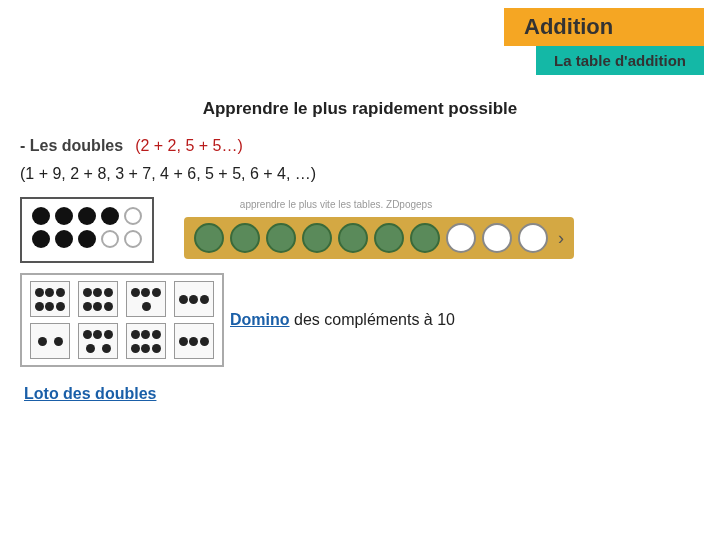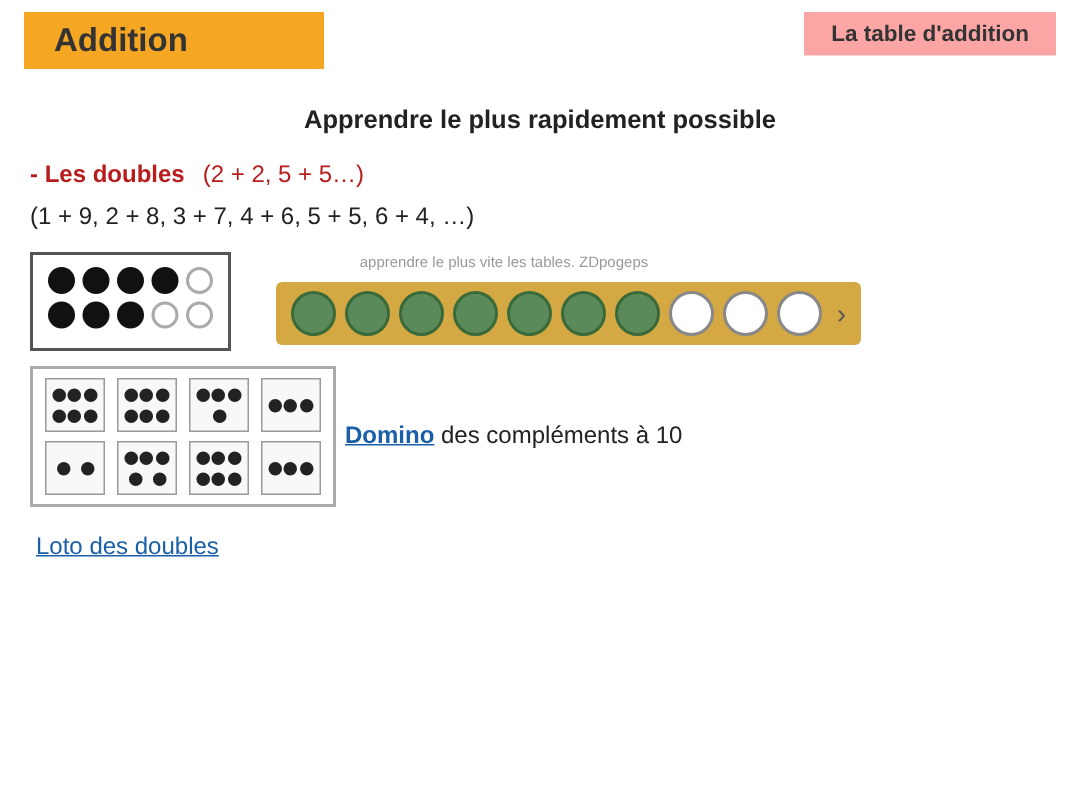--- a/index.html
+++ b/index.html
@@ -9,37 +9,38 @@
       height: 540px;
       background: #ffffff;
       font-family: Arial, sans-serif;
       font-size: 16px;
       overflow: hidden;
       position: relative;
     }
 
     .header {
       display: flex;
-      align-items: flex-start;
+      align-items: flex-end;
       padding: 8px 16px;
       margin-bottom: 10px;
+      flex-direction: column;
     }
 
     .title-box {
       background: #f5a623;
       padding: 6px 20px;
       font-size: 22px;
       font-weight: bold;
       color: #333;
       min-width: 200px;
     }
 
     .subtitle-banner {
       margin-left: auto;
-      background: #fca5a5;
+      background: #14b8a6;
       padding: 6px 18px;
       font-size: 15px;
       font-weight: bold;
       color: #333;
     }
 
     .main-subtitle {
       text-align: center;
       font-size: 17px;
       font-weight: bold;
@@ -54,21 +55,21 @@
 
     .section-row {
       display: flex;
       align-items: baseline;
       margin-bottom: 10px;
     }
 
     .section-label {
       font-size: 16px;
       font-weight: bold;
-      color: #b91c1c;
+      color: #404040;
       margin-right: 12px;
       white-space: nowrap;
     }
 
     .section-text {
       font-size: 16px;
       color: #b91c1c;
     }
 
     .complements-row {
@@ -213,21 +214,21 @@
       text-decoration: underline;
       cursor: pointer;
       font-weight: bold;
     }
 
     .loto-link {
       color: #1a5fa8;
       text-decoration: underline;
       cursor: pointer;
       font-size: 16px;
-      font-weight: normal;
+      font-weight: bold;
     }
 
     .loto-section {
       margin-top: 4px;
       margin-left: 4px;
     }
   </style>
 </head>
 <body>
 

